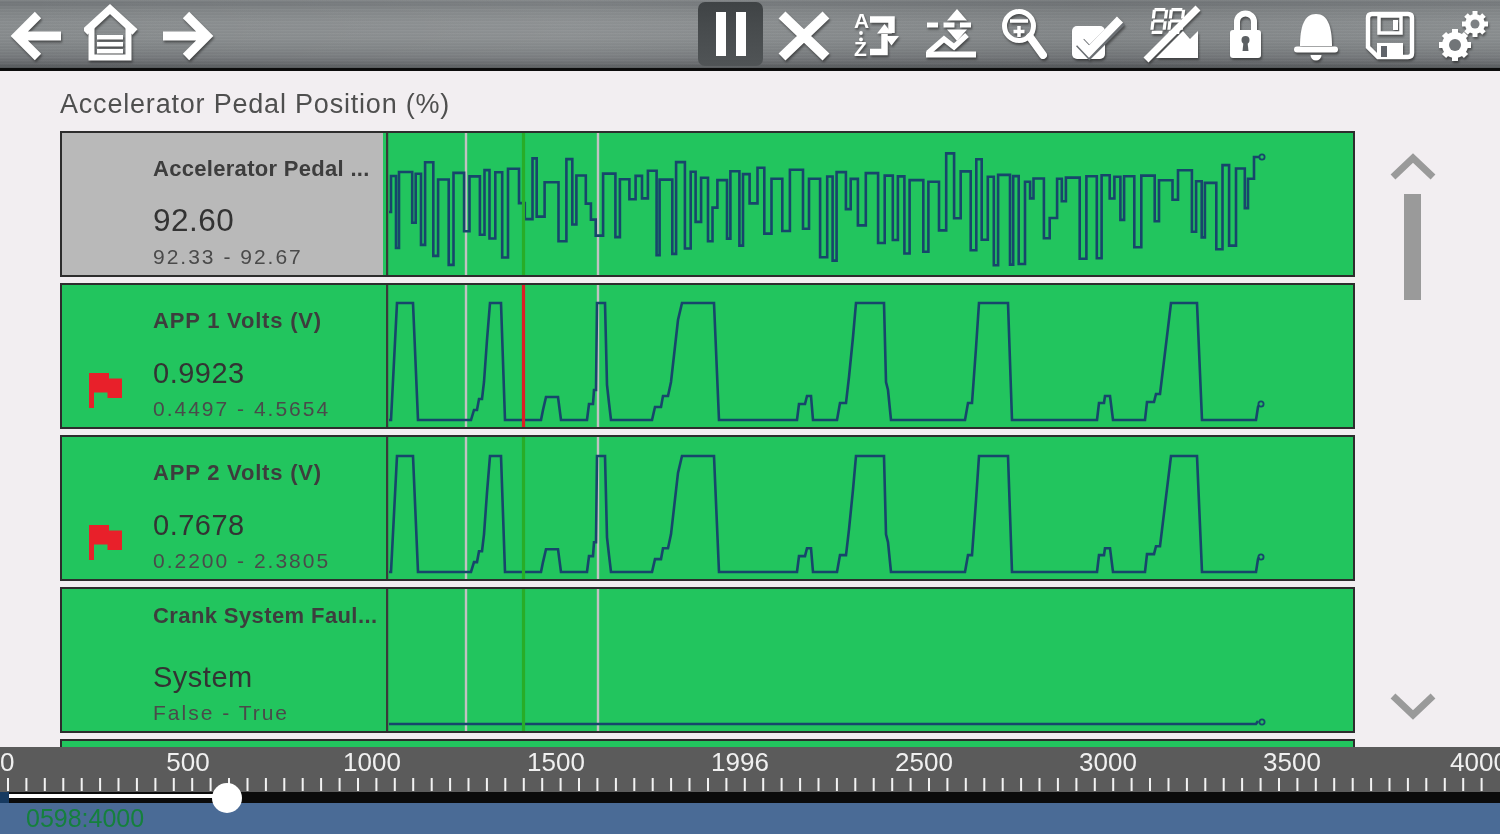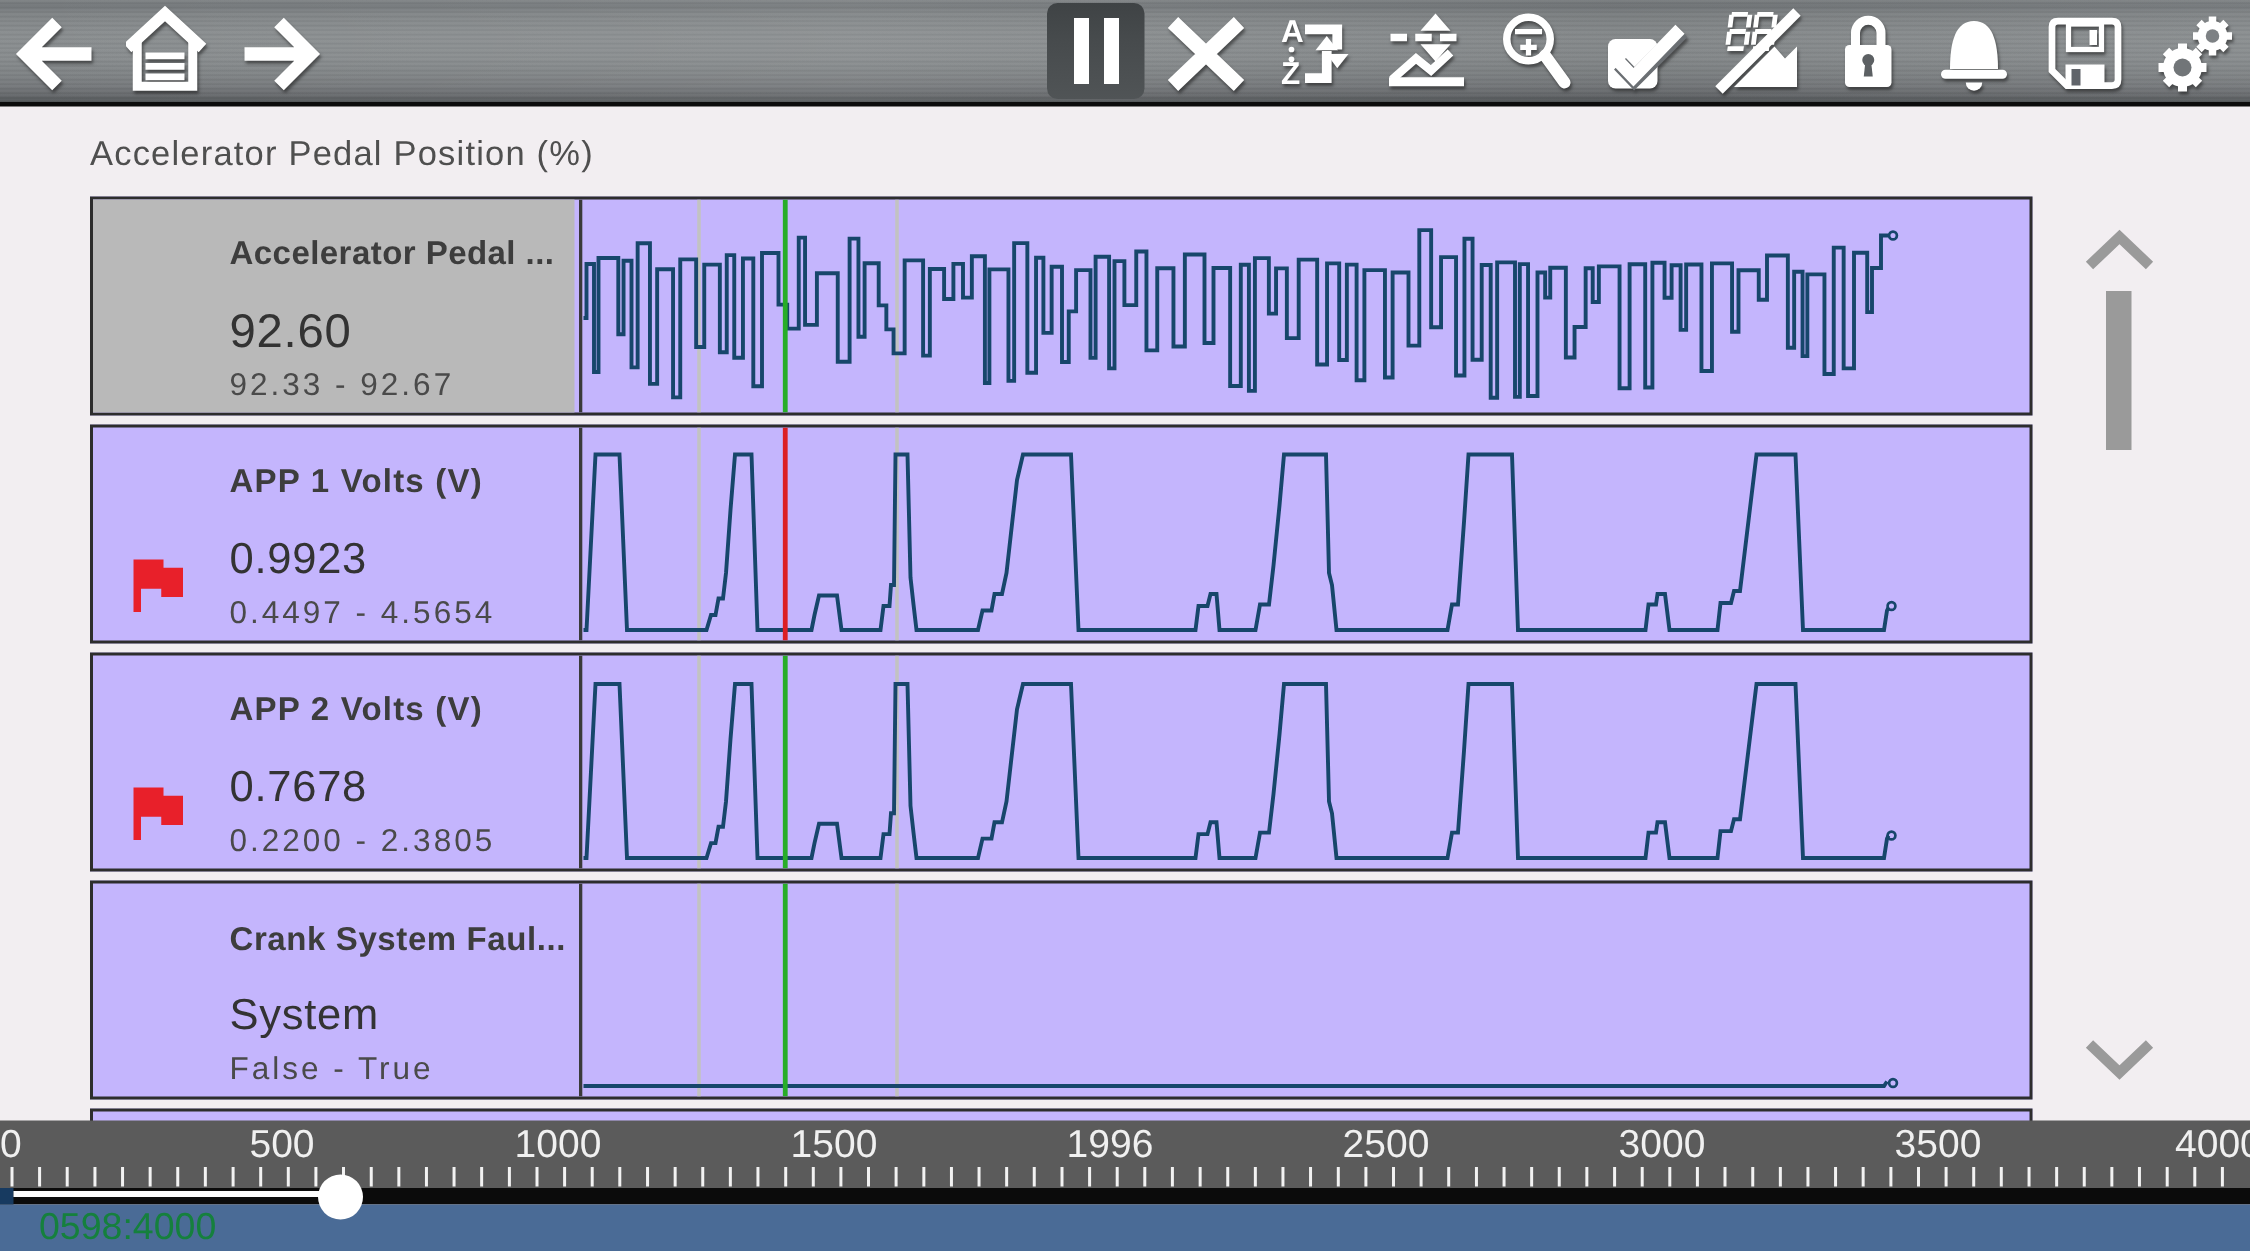--- a/index.html
+++ b/index.html
@@ -6,22 +6,22 @@
 #page{position:relative;width:1500px;height:834px}
 #toolbar{position:absolute;left:0;top:0;width:1500px;height:71px;
 background:
  repeating-linear-gradient(180deg, rgba(255,255,255,0.03) 0 1px, rgba(0,0,0,0.035) 2px, rgba(255,255,255,0.0) 3px),
  linear-gradient(90deg, rgba(255,255,255,0.0) 0%, rgba(255,255,255,0.05) 38%, rgba(0,0,0,0.04) 72%, rgba(255,255,255,0.02) 100%),
  linear-gradient(180deg,#7d8183 0%,#727679 5%,#7f8385 14%,#898d8f 34%,#878b8d 56%,#7e8284 72%,#74777a 85%,#636669 94%,#505456 100%);
 border-bottom:3px solid #0c0c0c}
 .icon{position:absolute;top:0;filter:drop-shadow(1.5px 2px 1.2px rgba(15,15,15,0.5))}
 #pausebox{position:absolute;left:698px;top:2px;width:65px;height:64px;border-radius:7px;
 background:linear-gradient(180deg,#3f4345 0%,#474b4d 40%,#505456 100%)}
-#heading{position:absolute;left:60px;top:89px;font-size:23px;letter-spacing:0.8px;color:#4f4f4f}
-.row{position:absolute;left:60px;width:1295px;height:146px;border:2px solid #2d2d2d;background:#c4b5fd}
+#heading{position:absolute;left:60px;top:89px;font-size:27px;letter-spacing:0.8px;color:#4f4f4f}
+.row{position:absolute;left:60px;width:1295px;height:146px;border:2px solid #2d2d2d;background:#22c55e}
 .labarea{position:absolute;left:0;top:0;width:321px;height:142px}
 .t1{position:absolute;left:91px;font-size:22px;letter-spacing:0.8px;line-height:1;font-weight:bold;color:#3d3d3d;white-space:nowrap}
 .t2{position:absolute;left:91px;font-size:29px;letter-spacing:0.5px;line-height:1;color:#333}
 .t3{position:absolute;left:91px;font-size:21px;letter-spacing:2px;line-height:1;color:#4a4a4a;white-space:nowrap}
 .rlab{position:absolute;top:2px;font-size:26px;color:#f0f0f0;line-height:1}
 #ruler{position:absolute;left:0;top:747px;width:1500px;height:45px;background:#5b5b5b;z-index:5;overflow:hidden}
 #blackstrip{position:absolute;left:0;top:792px;width:1500px;height:11px;background:#0b0b0b;z-index:5}
 #bluebar{position:absolute;left:0;top:803px;width:1500px;height:31px;background:#4a6b96;z-index:5}
 #navyblk{position:absolute;left:0;top:792px;width:9px;height:11px;background:#173a60;z-index:6}
 #track{position:absolute;left:9px;top:793.5px;width:218px;height:4.5px;background:#fcfcfc;z-index:6}
@@ -189,21 +189,21 @@
 
 <div class="row" style="top:587px">
  <svg width="1291" height="142" viewBox="0 0 1291 142" style="position:absolute;left:0;top:0">
         <rect x="402.8" y="0" width="2.4" height="142" fill="#c2c2c2"></rect>
         <rect x="534.8" y="0" width="2.4" height="142" fill="#c2c2c2"></rect>
         <rect x="324" y="0" width="2.2" height="142" fill="#3a3a3a"></rect>
         <polyline points="327.0,135.0 1194.0,135.0 1196.0,132.0" fill="none" stroke="#17466b" stroke-width="2.6" stroke-linejoin="miter"></polyline>
         <circle cx="1200" cy="133" r="2.6" fill="none" stroke="#17466b" stroke-width="1.8"></circle>
         <rect x="459.9" y="0" width="3.2" height="142" fill="#28ad28"></rect>
       </svg>
- <div class="t1" style="top:26px;letter-spacing:0.4px">Crank System Faul...</div>
+ <div class="t1" style="top:16px;letter-spacing:0.4px">Crank System Faul...</div>
  <div class="t2" style="top:74px">System</div>
  <div class="t3" style="top:113px">False - True</div>
 </div>
 
 <div class="row" style="top:739px;height:60px"></div>
 
 <svg style="position:absolute;left:1390px;top:152px" width="46" height="28" viewBox="0 0 46 28">
  <path d="M3 25 L23 6 L43 25" fill="none" stroke="#9a9a9a" stroke-width="7"></path>
 </svg>
 <div id="thumb"></div>

